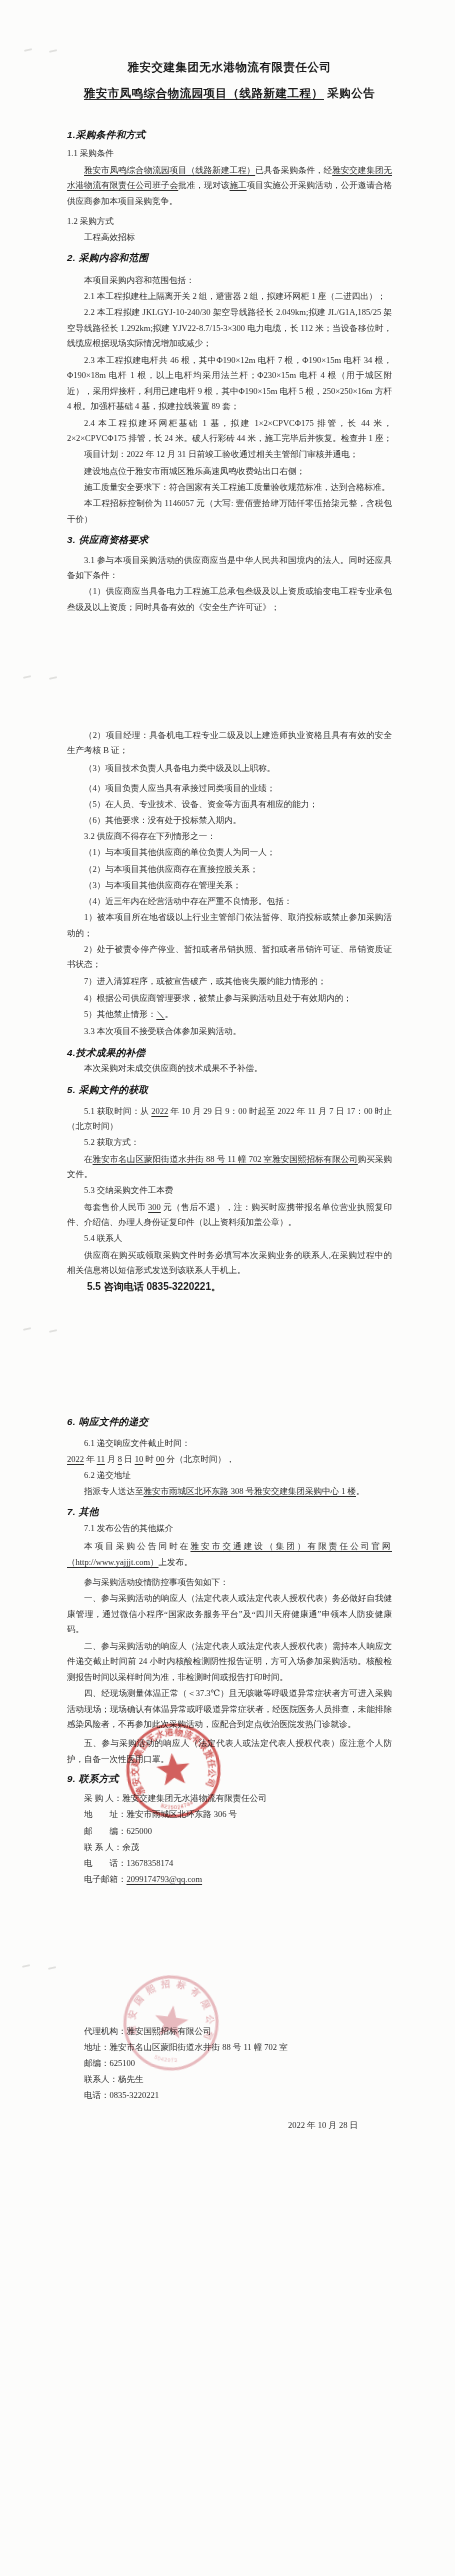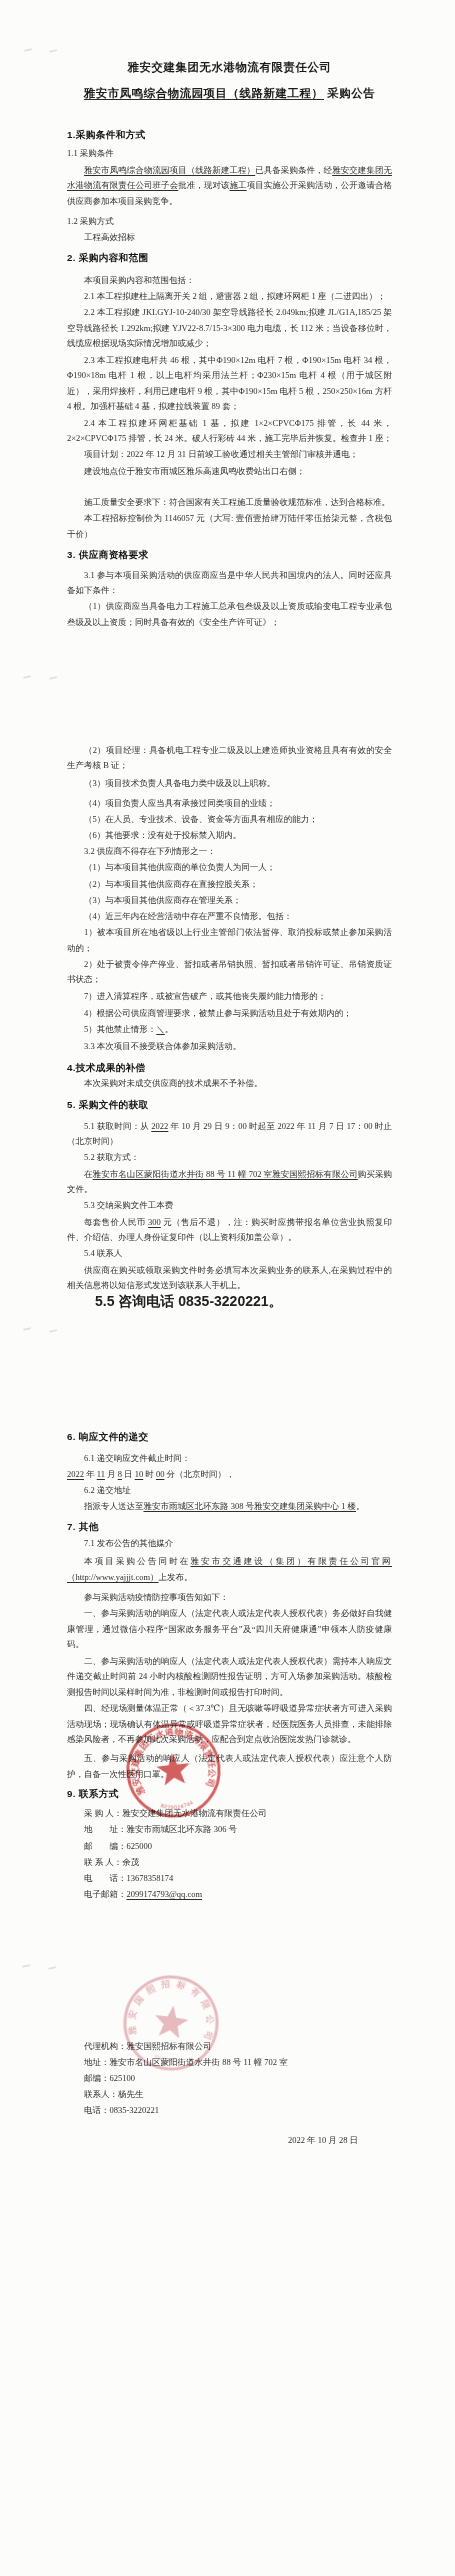--- a/index.html
+++ b/index.html
@@ -24,25 +24,25 @@
   .ind{text-indent:2em;}
   .t1,.t2{
     font-family:"Liberation Sans","DejaVu Sans",sans-serif;
     font-weight:700;font-size:11.4px;line-height:17px;
     text-align:center;color:#1c1c1c;letter-spacing:0.6px;
   }
   .t2 .u{border-bottom:1.1px solid #2a2a2a;text-decoration:none;padding-bottom:0.6px;}
   .h{
     font-family:"Liberation Sans","DejaVu Sans",sans-serif;
     font-weight:700;font-size:9.7px;line-height:17px;
-    color:#161616;text-align:left;letter-spacing:0.3px;
+    color:#161616;text-align:left;letter-spacing:0.3px;font-style:italic;
   }
   .strong{
     font-family:"Liberation Sans","DejaVu Sans",sans-serif;
-    font-weight:600;font-size:14px;color:#222;
+    font-weight:600;font-size:10px;color:#222;
   }
   .u{text-decoration:underline;text-underline-offset:1.7px;text-decoration-thickness:0.6px;}
   .sp{letter-spacing:1.4px;}
   .date{text-align:right;padding-right:34px;font-size:8.5px;line-height:15.6px;}
   .stamp{
     position:absolute;
     mix-blend-mode:multiply;
     filter:blur(0.2px);
     pointer-events:none;
   }
@@ -63,21 +63,21 @@
     <div class="blk p p" style="margin-top: 4.6px;"><span>1.2 采购方式</span></div>
     <div class="blk p p ind" style="margin-top: 0.6px;"><span>工程高效招标</span></div>
     <div class="blk h" style="margin-top: 3.4px;"><span>2. 采购内容和范围</span></div>
     <div class="blk p p ind" style="margin-top: 6.8px;"><span>本项目采购内容和范围包括：</span></div>
     <div class="blk p p ind" style="margin-top: 0.6px;"><span>2.1 本工程拟建柱上隔离开关 2 组，避雷器 2 组，拟建环网柜 1 座（二进四出）；</span></div>
     <div class="blk p p ind" style="margin-top: 0.6px;"><span>2.2 本工程拟建 JKLGYJ-10-240/30 架空导线路径长 2.049km;拟建 JL/G1A,185/25 架空导线路径长 1.292km;拟建 YJV22-8.7/15-3×300 电力电缆，长 112 米；当设备移位时，线缆应根据现场实际情况增加或减少；</span></div>
     <div class="blk p p ind" style="margin-top: 0.6px;"><span>2.3 本工程拟建电杆共 46 根，其中Φ190×12m 电杆 7 根，Φ190×15m 电杆 34 根，Φ190×18m 电杆 1 根，以上电杆均采用法兰杆；Φ230×15m 电杆 4 根（用于城区附近），采用焊接杆，利用已建电杆 9 根，其中Φ190×15m 电杆 5 根，250×250×16m 方杆 4 根。加强杆基础 4 基，拟建拉线装置 89 套；</span></div>
     <div class="blk p p ind" style="margin-top: 0.6px;"><span>2.4 本工程拟建环网柜基础 1 基，拟建 1×2×CPVCΦ175 排管，长 44 米，2×2×CPVCΦ175 排管，长 24 米。破人行彩砖 44 米，施工完毕后并恢复。检查井 1 座；</span></div>
     <div class="blk p p ind" style="margin-top: 0.6px;"><span>项目计划：2022 年 12 月 31 日前竣工验收通过相关主管部门审核并通电；</span></div>
     <div class="blk p p ind" style="margin-top: 0.6px;"><span>建设地点位于雅安市雨城区雅乐高速凤鸣收费站出口右侧；</span></div>
-    <div class="blk p p ind" style="margin-top: 16px;"><span>施工质量安全要求下：符合国家有关工程施工质量验收规范标准，达到合格标准。</span></div>
+    <div class="blk p p ind" style="margin-top: 1px;"><span>施工质量安全要求下：符合国家有关工程施工质量验收规范标准，达到合格标准。</span></div>
     <div class="blk p p ind" style="margin-top: 0.6px;"><span>本工程招标控制价为 1146057 元（大写: 壹佰壹拾肆万陆仟零伍拾柒元整，含税包干价）</span></div>
     <div class="blk h" style="margin-top: 3.4px;"><span>3.  供应商资格要求</span></div>
     <div class="blk p p ind" style="margin-top: 4.6px;"><span>3.1 参与本项目采购活动的供应商应当是中华人民共和国境内的法人。同时还应具备如下条件：</span></div>
     <div class="blk p p ind" style="margin-top: 0.6px;"><span>（1）供应商应当具备电力工程施工总承包叁级及以上资质或输变电工程专业承包叁级及以上资质；同时具备有效的《安全生产许可证》；</span></div>
     <div class="blk p p ind" style="margin-top: 112px;"><span>（2）项目经理：具备机电工程专业二级及以上建造师执业资格且具有有效的安全生产考核 B 证；</span></div>
     <div class="blk p p ind" style="margin-top: 2.3px;"><span>（3）项目技术负责人具备电力类中级及以上职称。</span></div>
     <div class="blk p p ind" style="margin-top: 4px;"><span>（4）项目负责人应当具有承接过同类项目的业绩；</span></div>
     <div class="blk p p ind" style="margin-top: 0.6px;"><span>（5）在人员、专业技术、设备、资金等方面具有相应的能力；</span></div>
     <div class="blk p p ind" style="margin-top: 0.6px;"><span>（6）其他要求：没有处于投标禁入期内。</span></div>
     <div class="blk p p ind" style="margin-top: 0.6px;"><span>3.2 供应商不得存在下列情形之一：</span></div>

